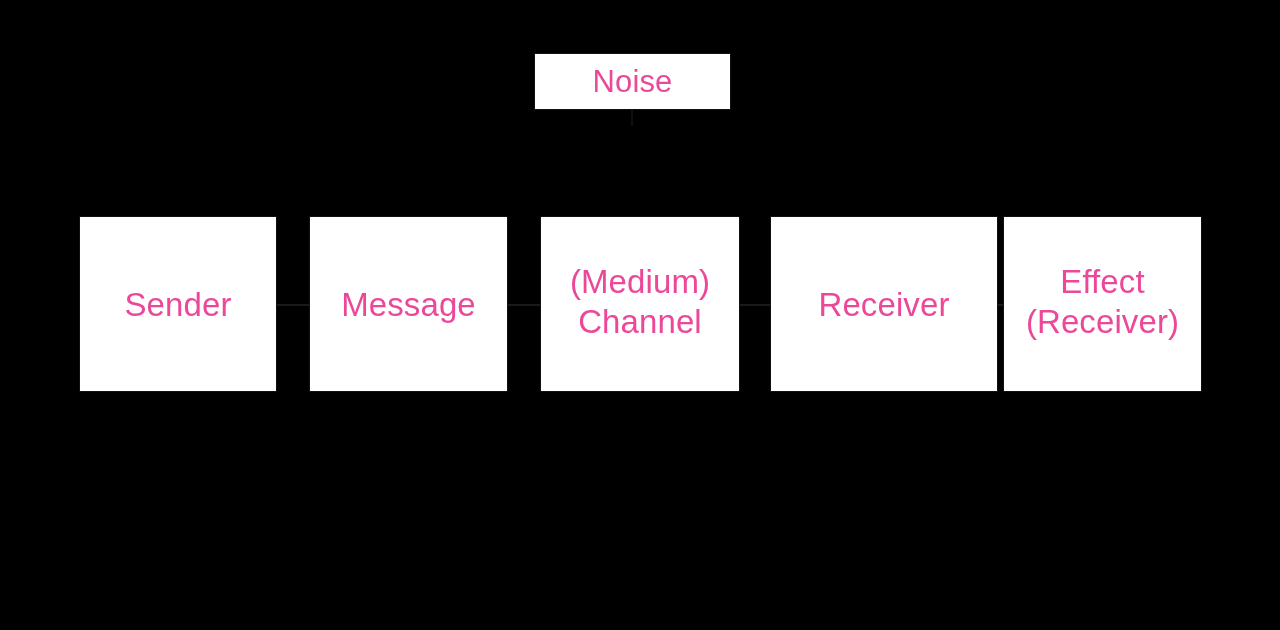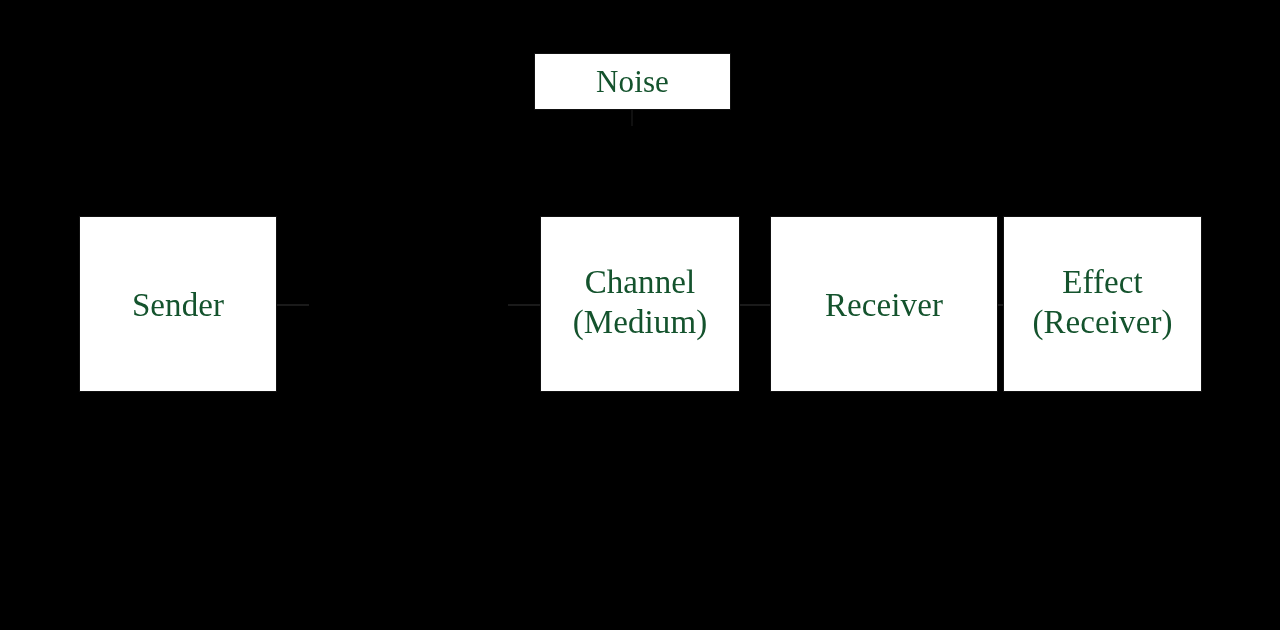--- a/index.html
+++ b/index.html
@@ -19,22 +19,22 @@
   }
   .node {
     position: absolute;
     background: #ffffff;
     border: 1px solid #111111;
     box-sizing: border-box;
     display: flex;
     align-items: center;
     justify-content: center;
     text-align: center;
-    color: #14532d;
-    font-family: Liberation Serif, serif;
+    color: #ec4899;
+    font-family: Liberation Sans, sans-serif;
     font-weight: 400;
     line-height: 1.22;
     letter-spacing: 0.1px;
   }
   .node .label {
     display: block;
     width: 100%;
     padding: 0 6px;
     box-sizing: border-box;
   }
@@ -101,25 +101,30 @@
       <span class="line">Noise</span>
     </span>
   </div>
 
   <div class="node row-node" id="node-sender">
     <span class="label">
       <span class="line">Sender</span>
     </span>
   </div>
 
+  <div class="node row-node" id="node-message">
+    <span class="label">
+      <span class="line">Message</span>
+    </span>
+  </div>
 
   <div class="node row-node" id="node-channel">
     <span class="label">
+      <span class="line">(Medium)</span>
       <span class="line">Channel</span>
-      <span class="line">(Medium)</span>
     </span>
   </div>
 
   <div class="node row-node" id="node-receiver">
     <span class="label">
       <span class="line">Receiver</span>
     </span>
   </div>
 
   <div class="node row-node" id="node-effect">

